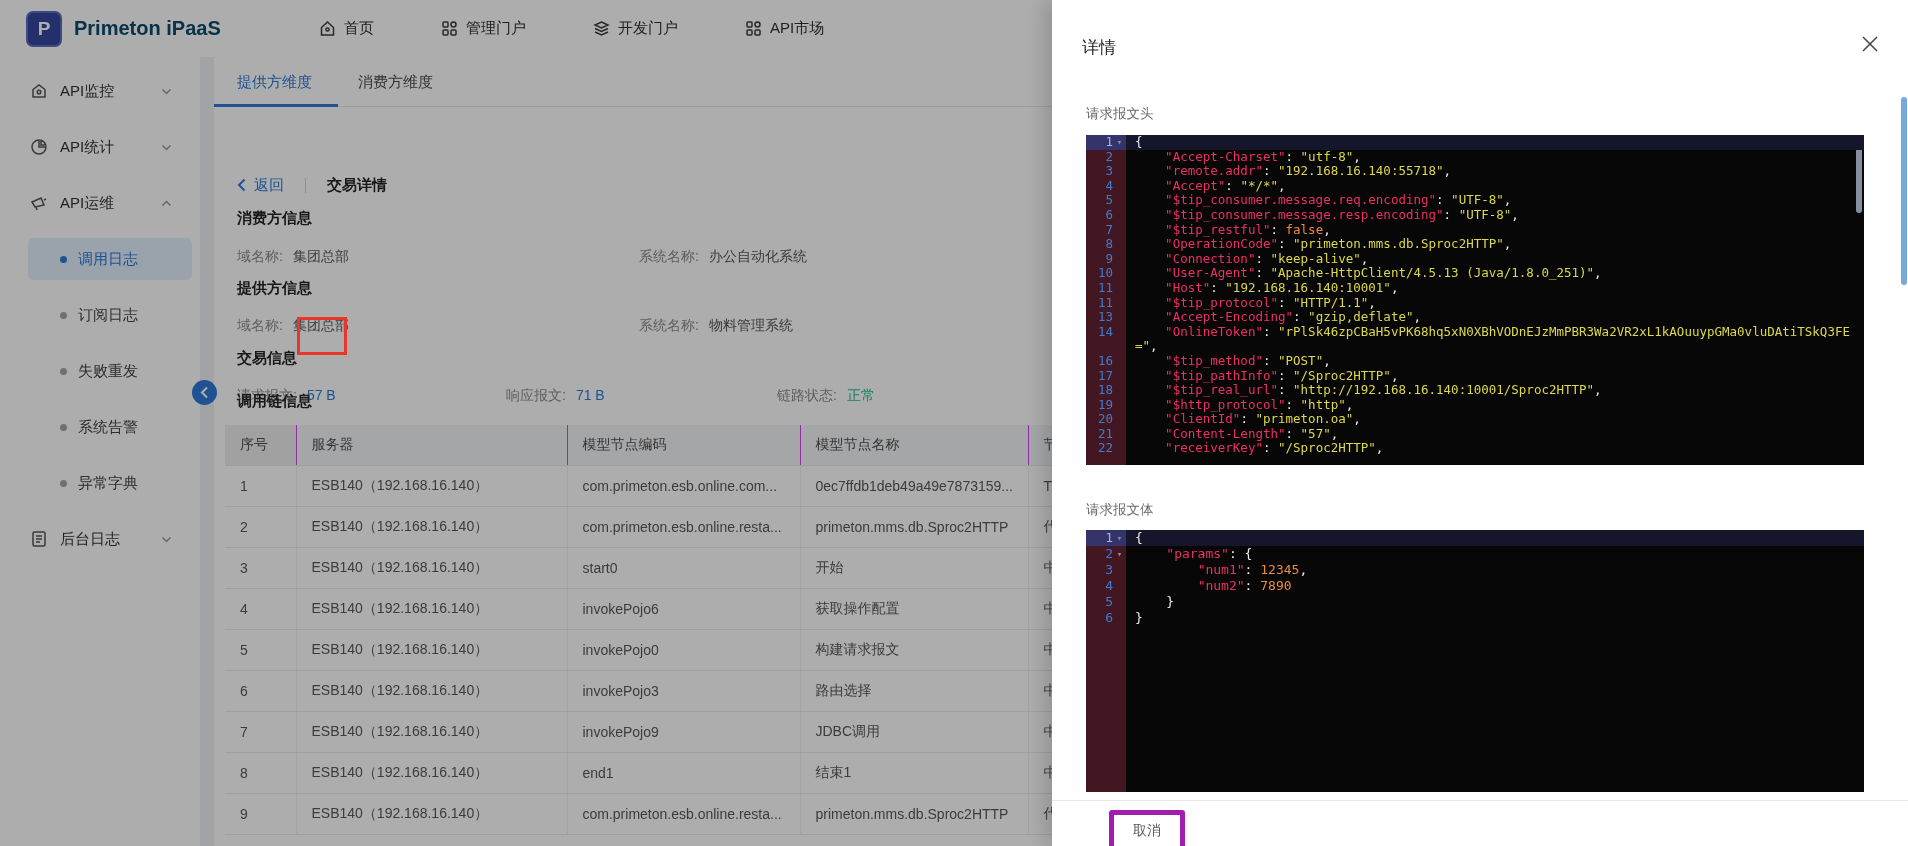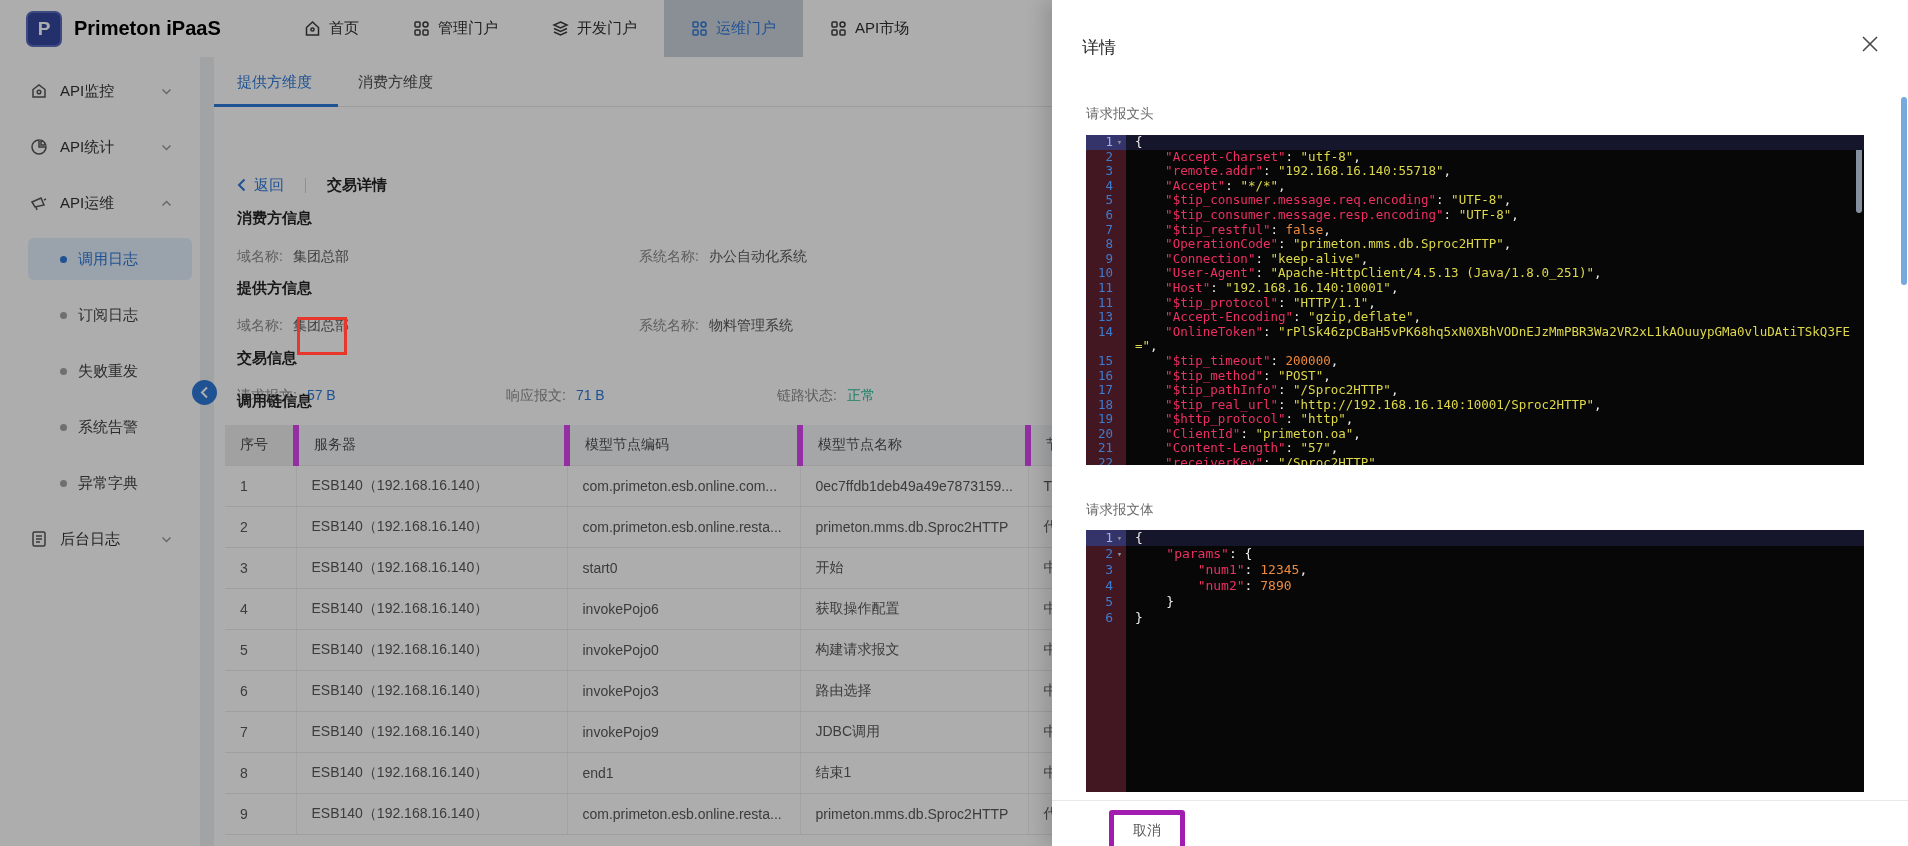--- a/index.html
+++ b/index.html
@@ -3,22 +3,22 @@
 <meta charset="utf-8">
 <style>
   * { margin:0; padding:0; box-sizing:border-box; }
   body { font-family:"Liberation Sans", sans-serif; background:#333; }
   .screen { position:relative; width:1908px; height:846px; overflow:hidden; background:#eef0f4; }
 
   
   .navbar { position:absolute; left:0; top:0; width:1908px; height:57px; background:#fff; z-index:5; display:flex; align-items:center; }
   .brand { display:flex; align-items:center; gap:12px; padding-left:26px; width:260px; }
   .brand-logo { width:36px; height:36px; border-radius:7px; background:#35479f; border:2px solid #5a6cc0; color:#fff; font-weight:bold; font-size:19px; display:flex; align-items:center; justify-content:center; }
-  .brand-name { color:#000000; font-size:20px; font-weight:bold; }
-  .nav-items { position:absolute; left:277px; top:0; height:57px; display:flex; }
+  .brand-name { color:#0c4a6e; font-size:20px; font-weight:bold; }
+  .nav-items { position:absolute; left:292px; top:0; height:57px; display:flex;gap:13px; }
   .nav-item { height:57px; display:flex; align-items:center; gap:8px; padding:0 27px; font-size:15px; color:#303030; cursor:pointer; }
   .nav-item svg { stroke:#3c3c3c; }
   .nav-item.active { background:#ccd3dd; color:#2f7ad9; }
   .nav-item.active svg { stroke:#2f7ad9; }
 
   
   .sidebar { position:absolute; left:0; top:57px; width:200px; height:789px; background:#fff; z-index:4; padding-top:6px; }
   .side-row { position:relative; height:56px; display:flex; align-items:center; cursor:pointer; }
   .side-row .g-icon { position:absolute; left:30px; width:18px; height:18px; }
   .side-row .g-label { position:absolute; left:60px; font-size:15px; color:#333; }
@@ -43,21 +43,21 @@
   .vdiv { width:1px; height:15px; background:#d4d4d4; margin:0 21px; }
   .page-title { color:#262626; font-weight:bold; font-size:15px; }
   .sec-title { position:absolute; left:23px; font-size:15px; font-weight:bold; color:#262626; }
   .field { position:absolute; font-size:14px; color:#8c8c8c; }
   .field b { font-weight:normal; color:#595959; margin-left:10px; }
   .field .lnk { color:#2f7ad9; cursor:pointer; }
   .field .ok { color:#2bbf96; }
 
   
   .chain-table { position:absolute; left:11px; top:368px; width:1140px; border-collapse:collapse; table-layout:fixed; font-size:14px; }
-  .chain-table th { background:#f4f5f7; font-weight:normal; color:#4f4f4f; text-align:left; height:40px; padding:0 15px; border-bottom:1px solid #e9e9e9; border-right:6px solid #d946ef; }
+  .chain-table th { background:#f4f5f7; font-weight:normal; color:#4f4f4f; text-align:left; height:40px; padding:0 15px; border-bottom:1px solid #e9e9e9; border-right:1px solid #d946ef; }
   .chain-table th:first-child { background:#ededef; }
   .chain-table td { height:41px; color:#595959; padding:0 15px; border-bottom:1px solid #ebebeb; border-right:1px solid #f0f0f0; white-space:nowrap; overflow:hidden; }
   .chain-table th:last-child, .chain-table td:last-child { border-right:none; }
 
   .collapse-btn { position:absolute; left:192px; top:380px; width:25px; height:25px; border-radius:50%; background:#2f7ad9; z-index:4; display:flex; align-items:center; justify-content:center; cursor:pointer; }
 
   
   .mask { position:absolute; left:0; top:0; width:1052px; height:846px; background:rgba(0,0,0,0.32); z-index:40; }
   .anno-box { position:absolute; left:297px; top:317px; width:50px; height:38px; border:3px solid #e7372b; z-index:60; }
 
@@ -122,31 +122,20 @@
       <div class="nav-item">
         <span>
             <svg width="17" height="17" viewBox="0 0 17 17" fill="none" stroke-width="1.5">
               <path d="M8.5 2 L15 5 L8.5 8 L2 5 Z"></path>
               <path d="M2 8.5 L8.5 11.5 L15 8.5"></path>
               <path d="M2 12 L8.5 15 L15 12"></path>
             </svg>
           </span>
         <span>开发门户</span>
       </div>
-      <div class="nav-item active">
-        <span>
-            <svg width="17" height="17" viewBox="0 0 17 17" fill="none" stroke-width="1.5">
-              <rect x="2" y="2" width="5" height="5" rx="1"></rect>
-              <rect x="10" y="2" width="5" height="5" rx="2.5"></rect>
-              <rect x="2" y="10" width="5" height="5" rx="1"></rect>
-              <rect x="10" y="10" width="5" height="5" rx="1"></rect>
-            </svg>
-          </span>
-        <span>运维门户</span>
-      </div>
       <div class="nav-item">
         <span>
             <svg width="17" height="17" viewBox="0 0 17 17" fill="none" stroke-width="1.5">
               <rect x="2" y="2" width="5" height="5" rx="1"></rect>
               <rect x="10" y="2" width="5" height="5" rx="2.5"></rect>
               <rect x="2" y="10" width="5" height="5" rx="1"></rect>
               <rect x="10" y="10" width="5" height="5" rx="1"></rect>
             </svg>
           </span>
         <span>API市场</span>
@@ -477,27 +466,20 @@
         </div>
         <div class="cl">
           <span class="g">
             <span class="num">14</span>
             <span class="fold"></span>
           </span>
           <span class="lc"><span class="tk-sp">    </span><span class="tk-key">"OnlineToken"</span><span class="tk-pun">: </span><span class="tk-str">"rPlSk46zpCBaH5vPK68hq5xN0XBhVODnEJzMmPBR3Wa2VR2xL1kAOuuypGMa0vluDAtiTSkQ3FE="</span><span class="tk-pun">,</span></span>
         </div>
         <div class="cl">
           <span class="g">
-            <span class="num">15</span>
-            <span class="fold"></span>
-          </span>
-          <span class="lc"><span class="tk-sp">    </span><span class="tk-key">"$tip_timeout"</span><span class="tk-pun">: </span><span class="tk-num">200000</span><span class="tk-pun">,</span></span>
-        </div>
-        <div class="cl">
-          <span class="g">
             <span class="num">16</span>
             <span class="fold"></span>
           </span>
           <span class="lc"><span class="tk-sp">    </span><span class="tk-key">"$tip_method"</span><span class="tk-pun">: </span><span class="tk-str">"POST"</span><span class="tk-pun">,</span></span>
         </div>
         <div class="cl">
           <span class="g">
             <span class="num">17</span>
             <span class="fold"></span>
           </span>

